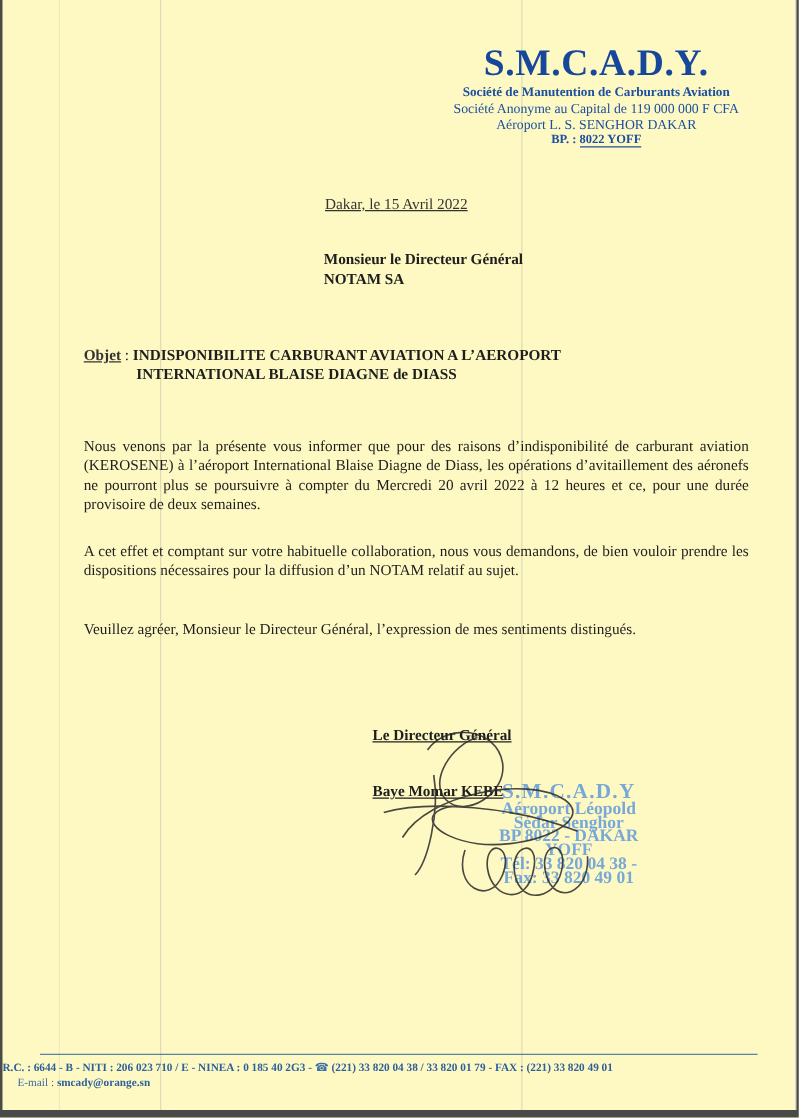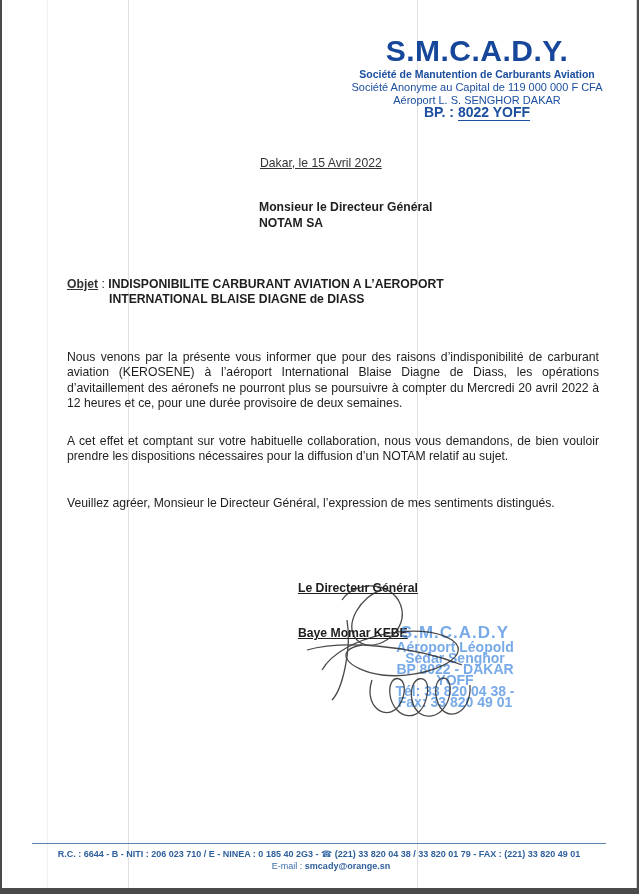--- a/index.html
+++ b/index.html
@@ -3,34 +3,35 @@
 <meta charset="utf-8">
 <style>
   html, body { margin: 0; padding: 0; }
   body {
     width: 639px; height: 894px; position: relative; overflow: hidden;
     background: #4a4a4a;
     font-family: "Liberation Sans", sans-serif;
   }
   .page {
     position: absolute; left: 2px; top: 0; width: 634px; height: 888px;
-    background: #ffffff;
+    background: #fef9c3;
     border-right: 1px solid #d8d8d8;
+    font-family: Liberation Serif, serif;
   }
   .fold { position: absolute; top: 0; bottom: 0; width: 1px; background: rgba(120,120,130,0.22); }
   .fold.f1 { left: 126px; }
   .fold.f2 { left: 415px; }
   .fold.f3 { left: 45px; background: rgba(120,120,130,0.10); }
 
   
   .letterhead { position: absolute; left: 320px; top: 34px; width: 310px; text-align: center; color: #1c4fa0; }
   .lh-name { font-size: 30px; font-weight: bold; letter-spacing: 0.5px; line-height: 34px; color: #17479a; }
   .lh-sub { font-size: 10.5px; font-weight: bold; line-height: 13px; }
   .lh-line { font-size: 11px; line-height: 12.5px; }
-  .lh-bp { font-size: 14px; line-height: 12.5px; font-weight: bold; }
+  .lh-bp { font-size: 10px; line-height: 12.5px; font-weight: bold; }
   .lh-bp span.u { border-bottom: 1px solid #1c4fa0; }
 
   .txt { position: absolute; color: #1e1e1e; font-size: 12.2px; line-height: 15.3px; }
   .date { left: 258px; top: 156px; text-decoration: underline; color: #333; }
   .addressee { left: 257px; top: 200px; font-weight: bold; }
   .addressee div { line-height: 15.5px; }
 
   .subject { left: 65px; top: 277px; font-weight: bold; width: 540px; }
   .subject .obj-label { text-decoration: underline; color: #333; }
   .subject .obj-sep { font-weight: normal; }
@@ -45,21 +46,21 @@
   .sig-title { left: 296px; top: 581px; font-weight: bold; text-decoration: underline; }
   .sig-name { left: 296px; top: 626px; font-weight: bold; text-decoration: underline; }
 
   .stamp { position: absolute; left: 388px; top: 624px; color: #4a8ee0; opacity: 0.75; text-align: center; width: 130px; }
   .stamp .s1 { font-size: 17px; font-weight: bold; letter-spacing: 1px; line-height: 18px; }
   .stamp .s2, .stamp .s3, .stamp .s4 { font-size: 14px; line-height: 11px; font-weight: bold; }
 
   .signature { position: absolute; left: 300px; top: 580px; width: 230px; height: 150px; pointer-events: none; }
 
   .footer-rule { position: absolute; left: 30px; right: 30px; top: 843px; height: 1px; background: #5a7fa8; }
-  .footer { position: absolute; left: 0; width: 634px; text-align: center; color: #3c6ea8; font-size: 9px; line-height: 12px; }
+  .footer { position: absolute; left: 0; width: 634px; color: #3c6ea8; font-size: 9px; line-height: 12px; }
   .footer.l1 { top: 848px; }
   .footer.l2 { top: 860px; padding-left: 12px; }
   .footer b { color: #2d5f9c; }
 </style>
 </head>
 <body>
 
 <div class="page">
   <div class="fold f3"></div>
   <div class="fold f1"></div>

